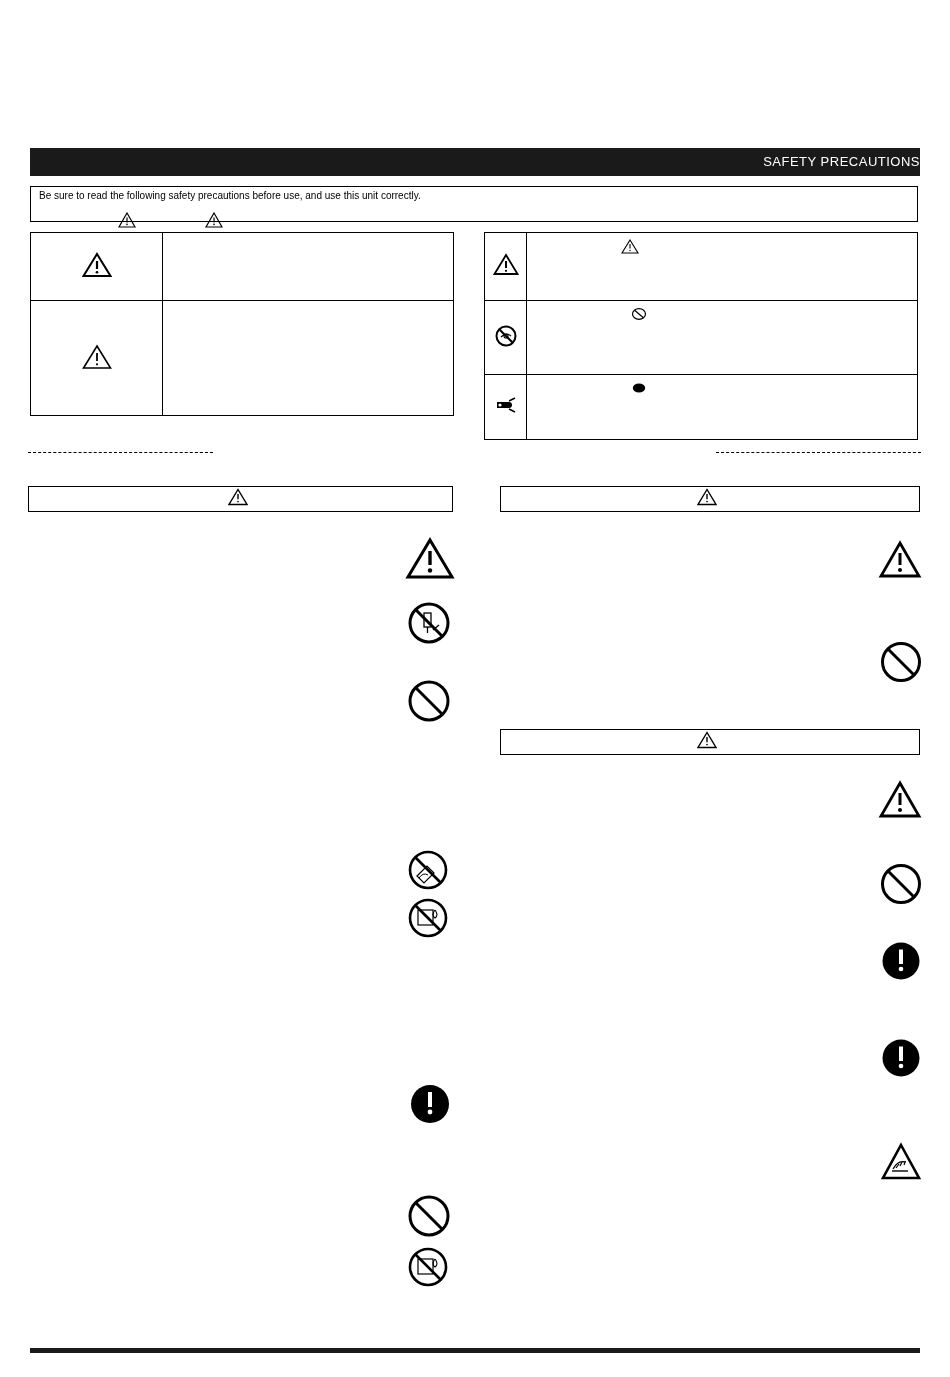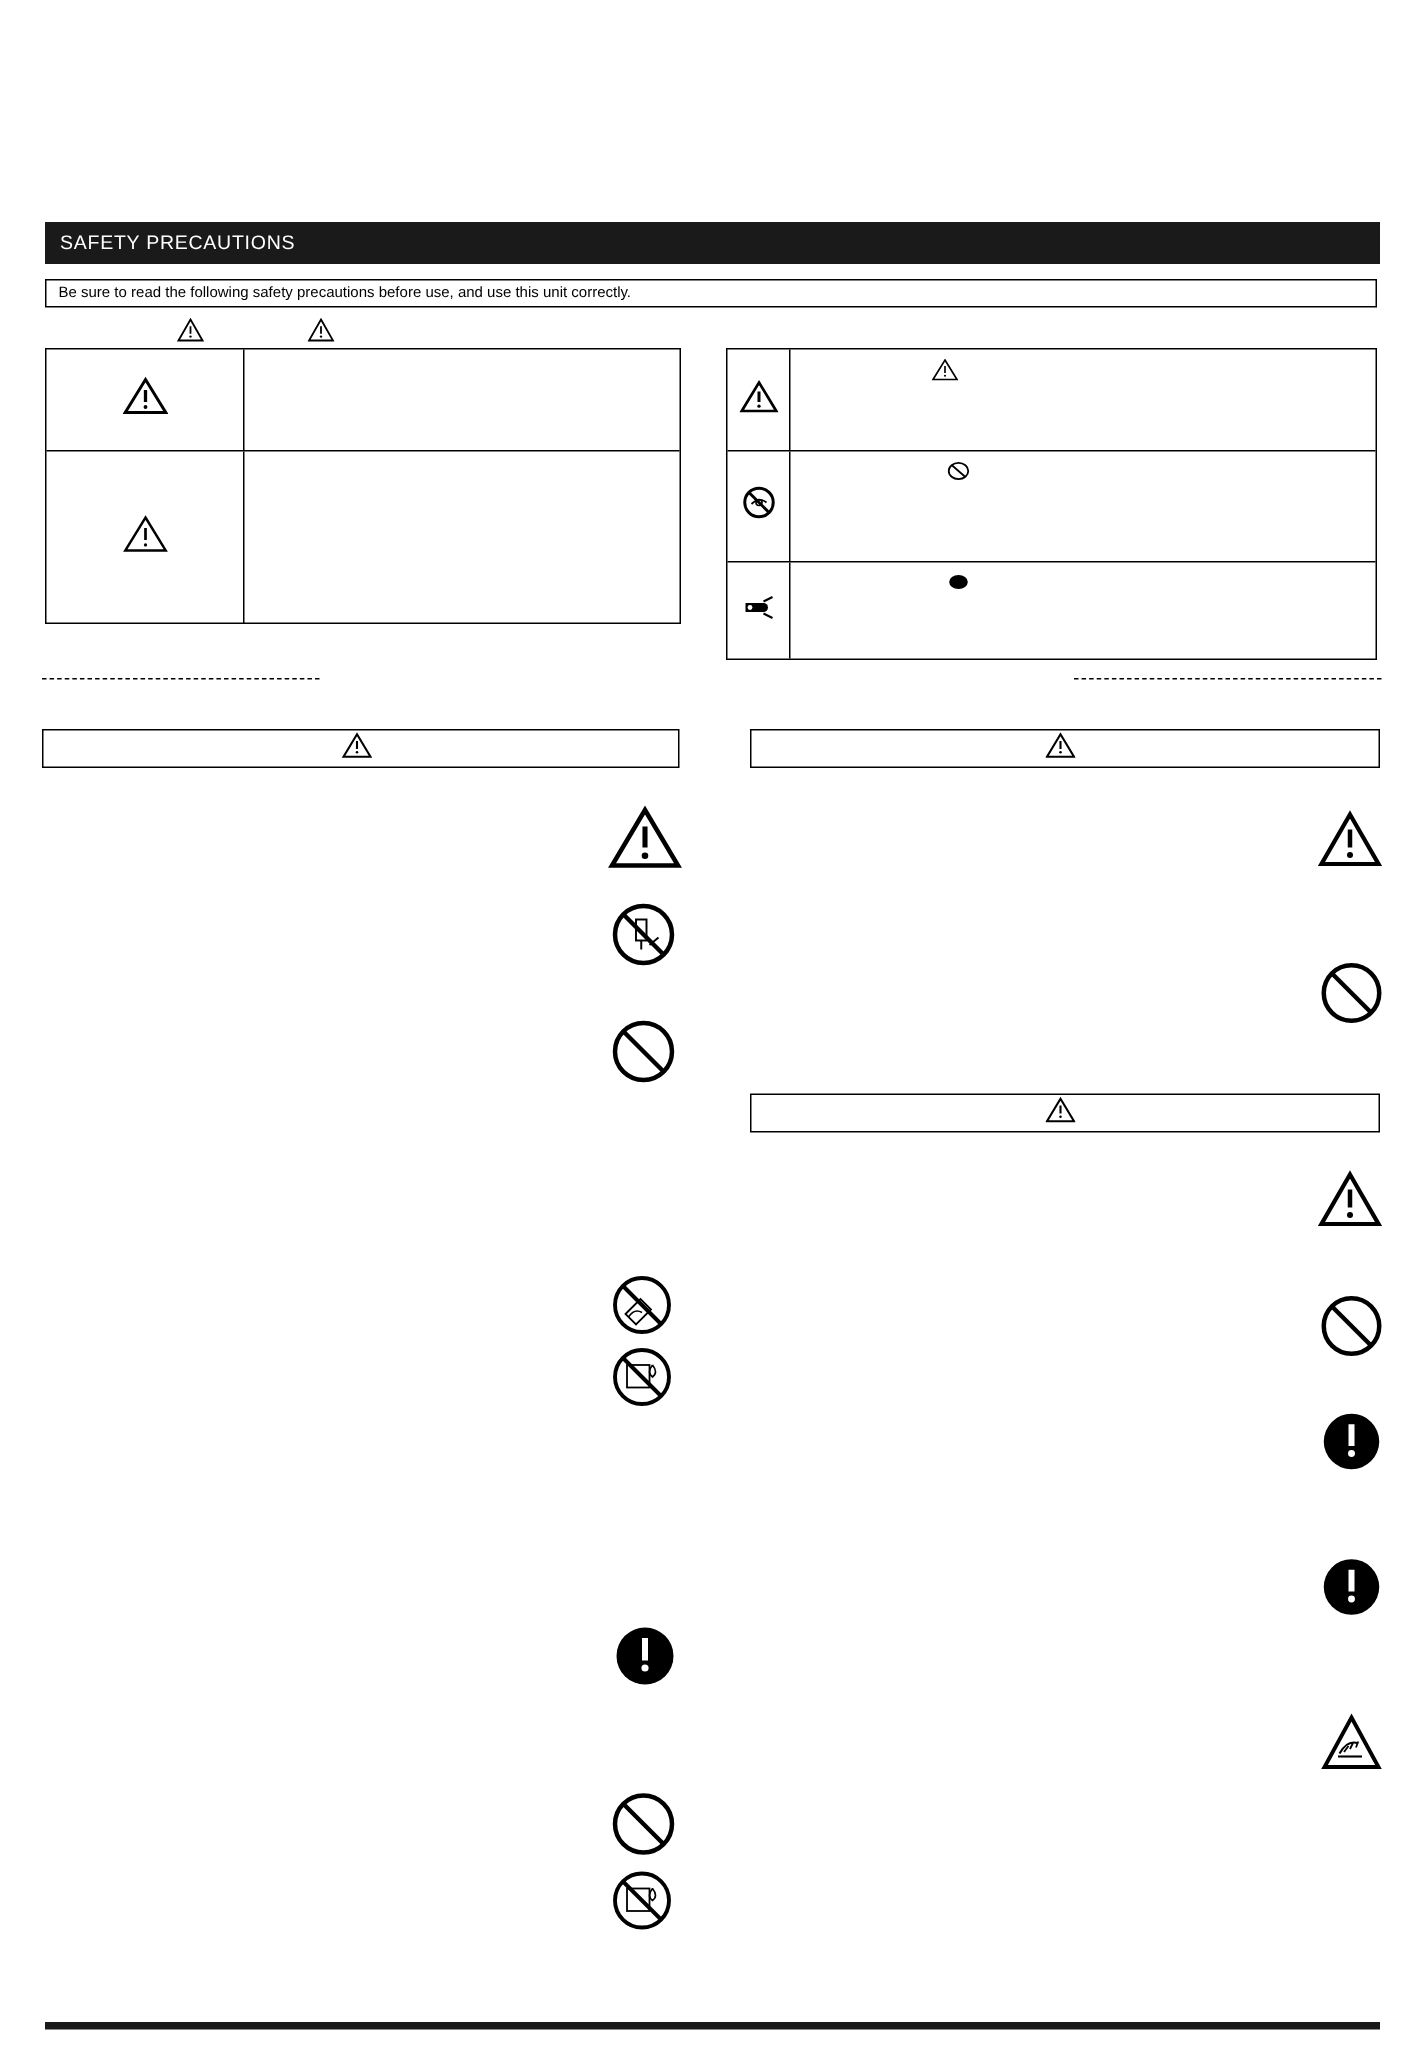--- a/index.html
+++ b/index.html
@@ -17,36 +17,37 @@
   }
 
   
   .title-bar {
     position: absolute;
     left: 30px;
     top: 148px;
     width: 890px;
     height: 28px;
     background: #1a1a1a;
+    text-align: right;
   }
   .title-bar .title-text {
     color: #ffffff;
     font-size: 13px;
     line-height: 28px;
     padding-left: 10px;
     letter-spacing: 0.5px;
   }
 
   
   .subtitle-strip {
     position: absolute;
     left: 30px;
     top: 186px;
     width: 888px;
-    height: 19px;
+    height: 36px;
     border: 1px solid #000000;
     box-sizing: border-box;
   }
   .subtitle-strip .t {
     font-size: 10px;
     line-height: 18px;
     padding-left: 8px;
   }
 
   

